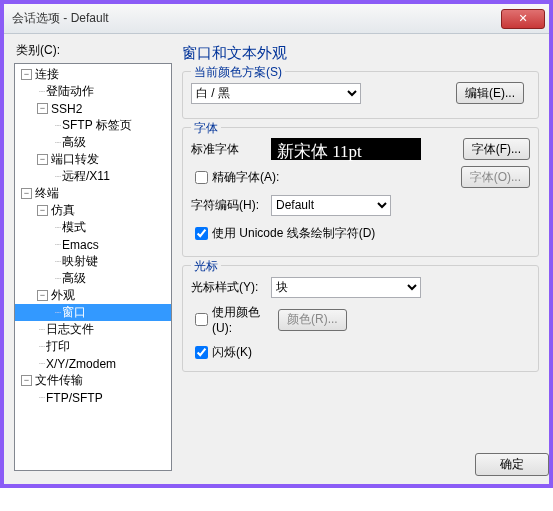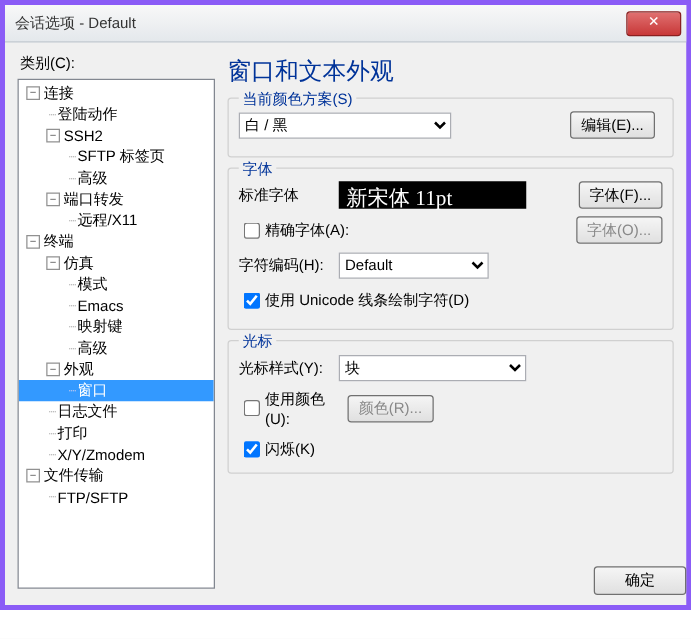--- a/index.html
+++ b/index.html
@@ -11,21 +11,21 @@
 .body { display: flex; height: 441px; padding: 6px 10px 0 10px; }
 .left { width: 158px; }
 .cat-label { margin: 2px 0 4px 2px; }
 .tree { border: 1px solid #828790; background: #fff; height: 408px; overflow: auto; padding: 2px 0; }
 .tree-row { display: flex; align-items: center; height: 17px; padding-left: 2px; cursor: pointer; white-space: nowrap; }
 .tree-row.sel { background: #3399ff; color: #fff; }
 .exp { width: 11px; height: 11px; border: 1px solid #919191; background: #fff; color: #555; font-size: 9px; line-height: 8px; text-align: center; margin-right: 3px; cursor: pointer; }
 .leaf-dots { color: #aaa; margin: 0 2px 0 0; font-size: 10px; letter-spacing: -1px; }
 .ind { display: inline-block; }
 .right { flex: 1; padding-left: 10px; }
-.panel-title { font-size: 19px; color: #003399; margin: 4px 0 8px 0; }
+.panel-title { font-size: 15px; color: #003399; margin: 4px 0 8px 0; }
 .group { border: 1px solid #d0d0d0; border-radius: 3px; padding: 10px 8px 8px 8px; margin-bottom: 8px; position: relative; }
 .group-label { position: absolute; top: -8px; left: 8px; background: #f0f0f0; padding: 0 3px; color: #003399; }
 .row { display: flex; align-items: center; margin-bottom: 6px; min-height: 22px; }
 .row label { width: 80px; }
 select { height: 21px; border: 1px solid #abadb3; background: #fff; }
 button.btn { height: 22px; border: 1px solid #707070; background: linear-gradient(#f5f5f5,#e0e0e0); border-radius: 3px; padding: 0 8px; cursor: pointer; min-width: 62px; }
 button.btn:disabled { color: #888; }
 .font-preview { background: #000; color: #fff; height: 22px; width: 150px; padding: 2px 6px; font-family: SimSun; font-size: 17px; }
 .cb { margin-right: 4px; }
 .bottom { position: absolute; bottom: 8px; right: 0; display: flex; gap: 10px; }

